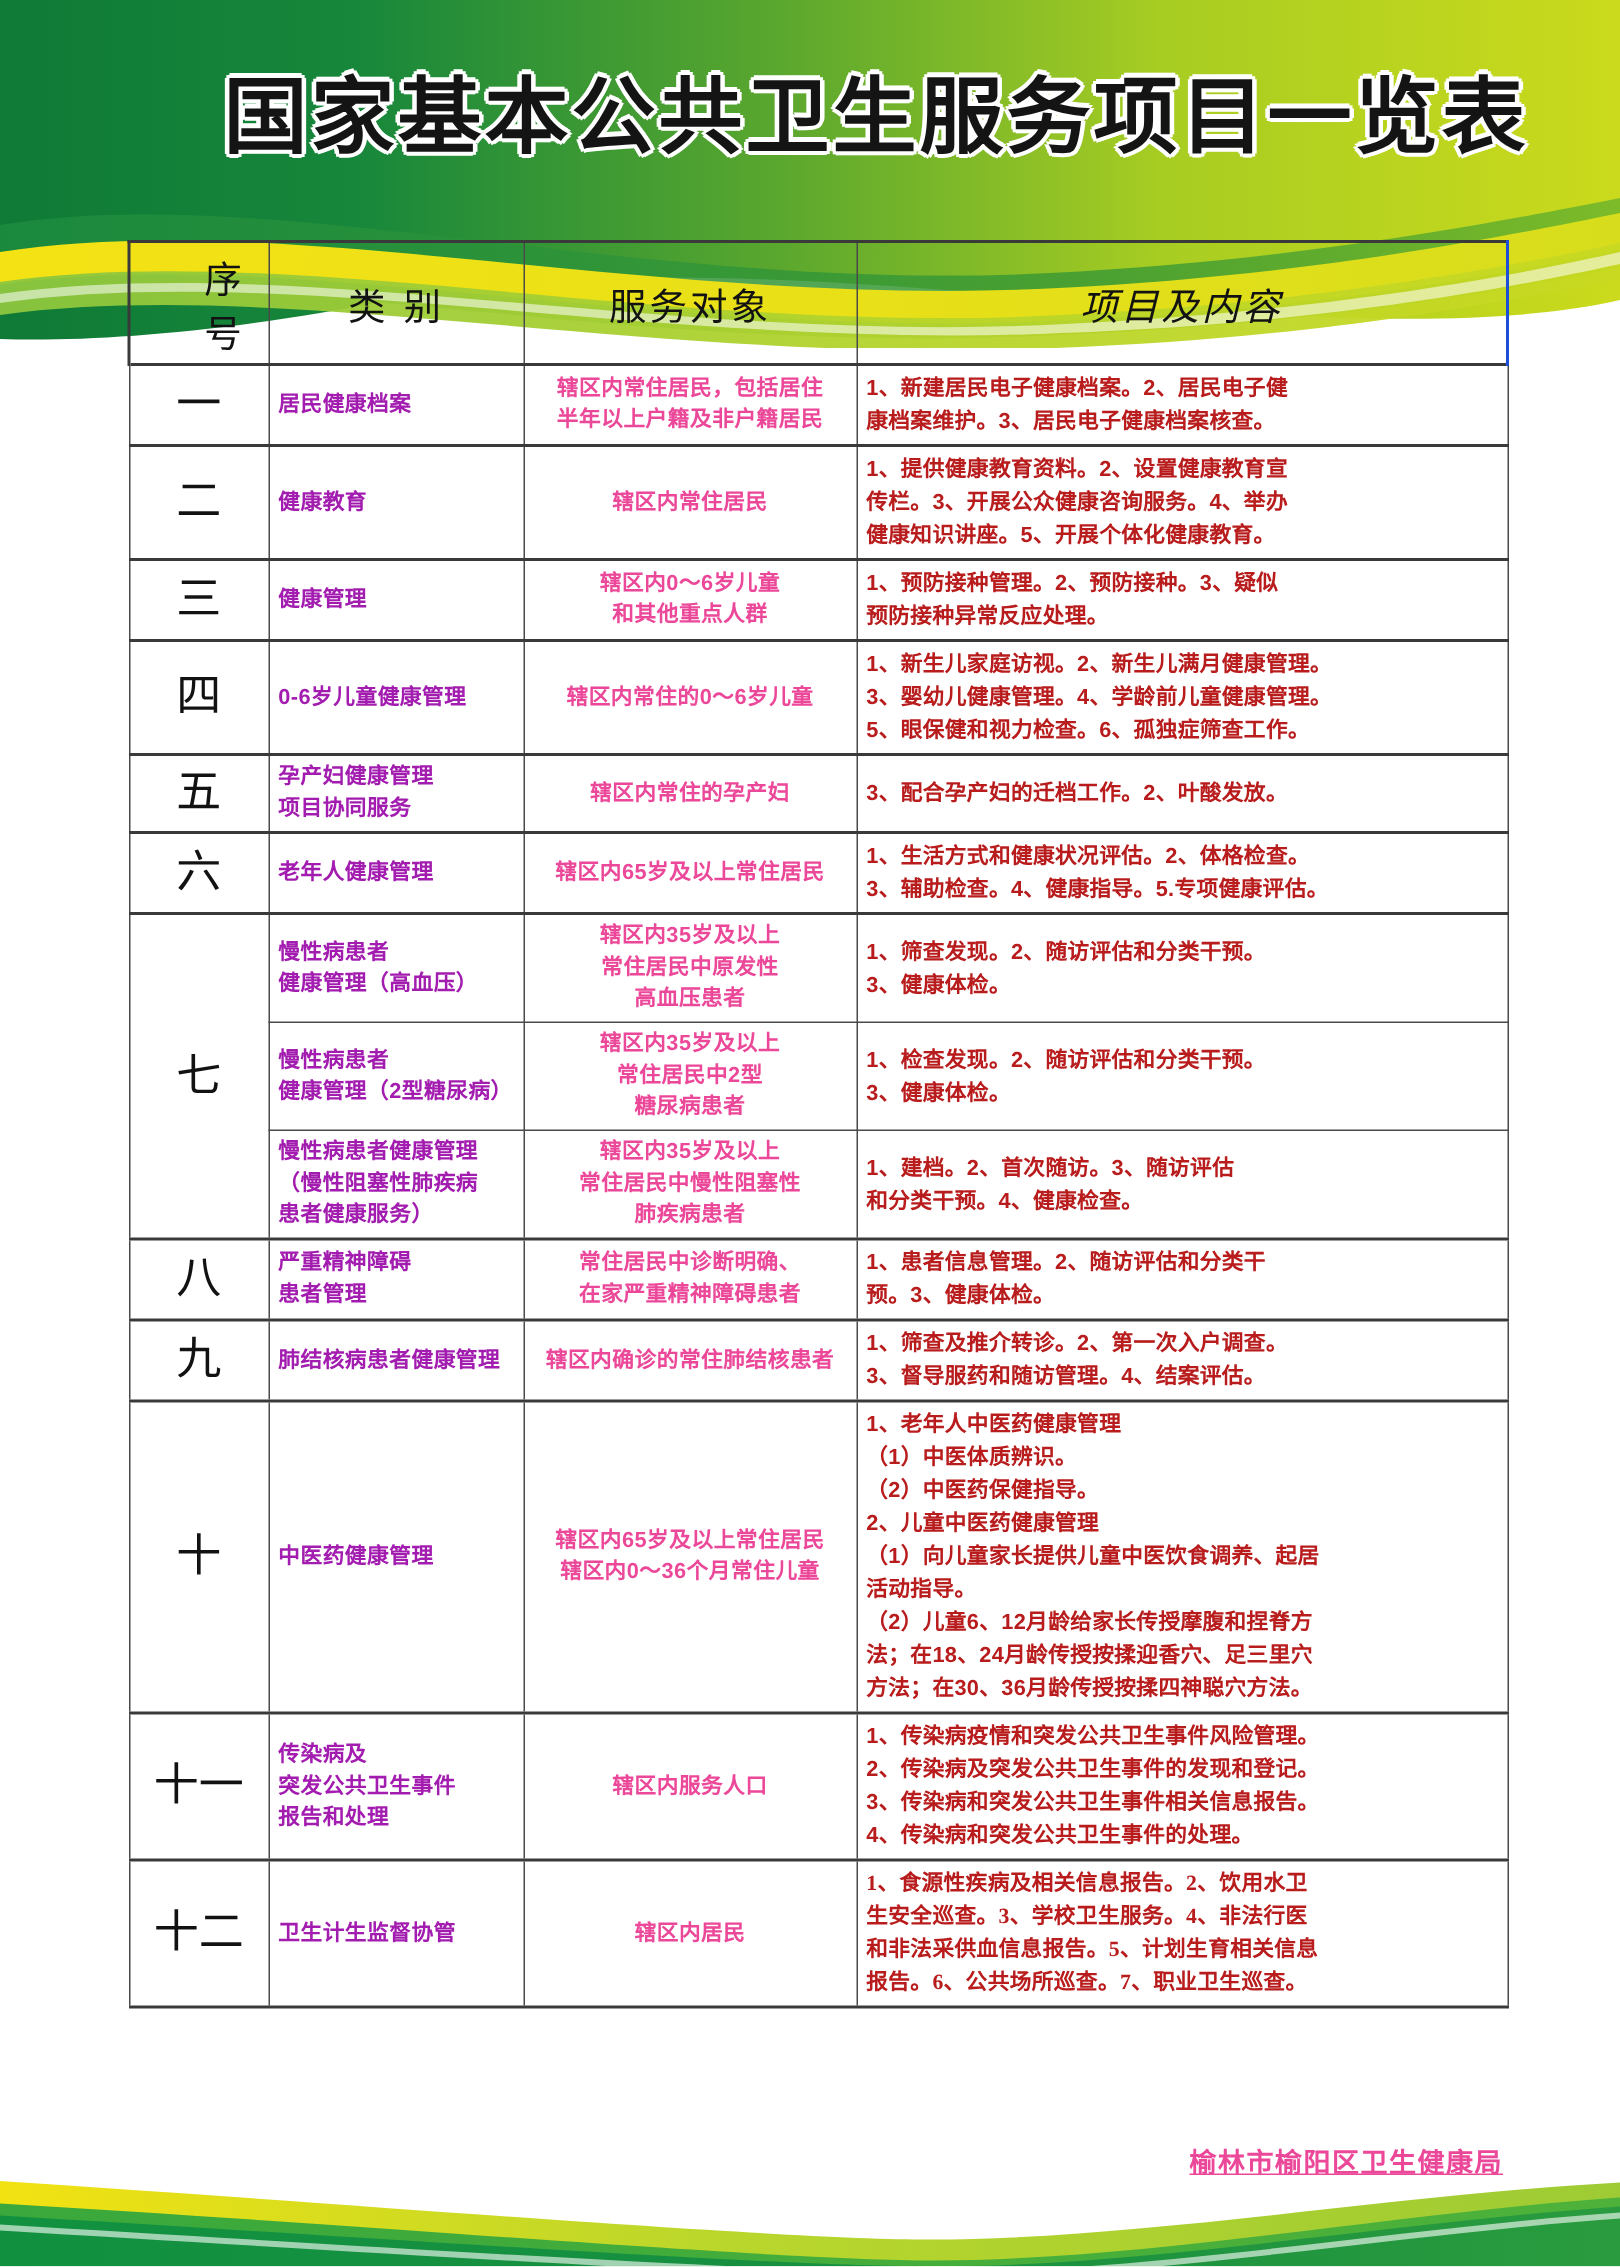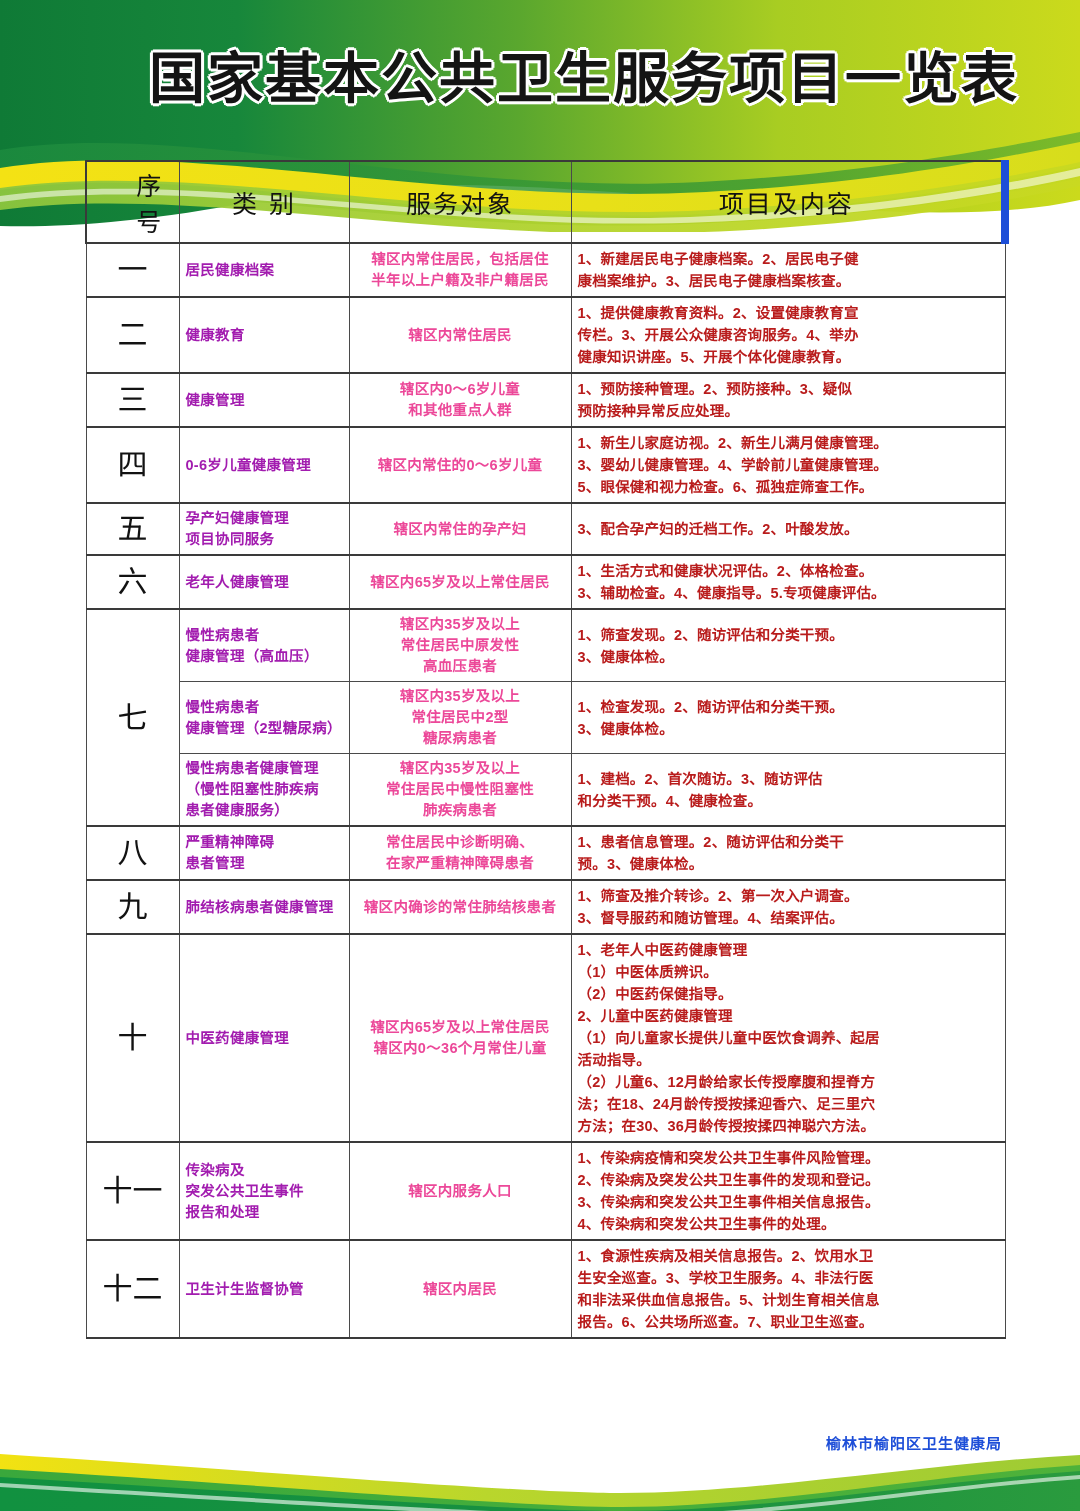--- a/index.html
+++ b/index.html
@@ -57,24 +57,25 @@
     z-index:1;
   }
   #footer-deco svg{ display:block; width:1080px; height:92px; }
 
   #org{
     position:absolute;
     right:78px; bottom:58px;
     z-index:4;
     font-family:"DejaVu Sans","Liberation Sans",sans-serif;
     font-weight:bold;
-    font-size:15px;
+    font-size:18px;
     letter-spacing:1px;
-    color:#1d4ed8;
+    color:#ec4899;
     white-space:nowrap;
+    text-decoration:underline;
   }
 
   
   #table-wrap{
     position:absolute;
     left:85px; top:160px;
     width:919px;
     z-index:3;
   }
   table.sheet{
@@ -96,21 +97,21 @@
     border-bottom:1px solid #4a4a4a;
     height:60px;
     text-align:center;
     font-family:"DejaVu Serif","Liberation Serif",serif;
     font-weight:normal;
     font-size:25px;
     color:#121212;
     letter-spacing:2px;
   }
   table.sheet thead th.c-no{ border-left:2px solid #3a3a3a;padding-left:40px; }
-  table.sheet thead th.c-cont{ border-right:8px solid #1d4ed8; }
+  table.sheet thead th.c-cont{ border-right:2px solid #1d4ed8;font-style:italic; }
 
   td.no{
     text-align:center;
     font-family:"DejaVu Serif","Liberation Serif",serif;
     font-size:30px;
     color:#121212;
     letter-spacing:0px;
     border-left:2px solid #3a3a3a;
     line-height:1.05;
   }
@@ -134,21 +135,21 @@
     font-size:14.5px;
     line-height:22px;
     color:#b91c1c;
     font-weight:bold;
     letter-spacing:0.2px;
     padding-left:13px;
     padding-right:10px;
     border-right:2px solid #3a3a3a;
   }
   tr.grp-start td{ border-top:2px solid #3a3a3a; }
-  tr.last td{ border-bottom:2px solid #3a3a3a; }
+  tr.last td{ border-bottom:2px solid #3a3a3a;font-family:Liberation Serif, serif; }
 
   .cw{ white-space:pre-line; }
 </style>
 </head>
 <body>
 
 <div id="poster">
 
   <div id="banner">
     <svg viewBox="0 0 1080 232" preserveAspectRatio="none">

